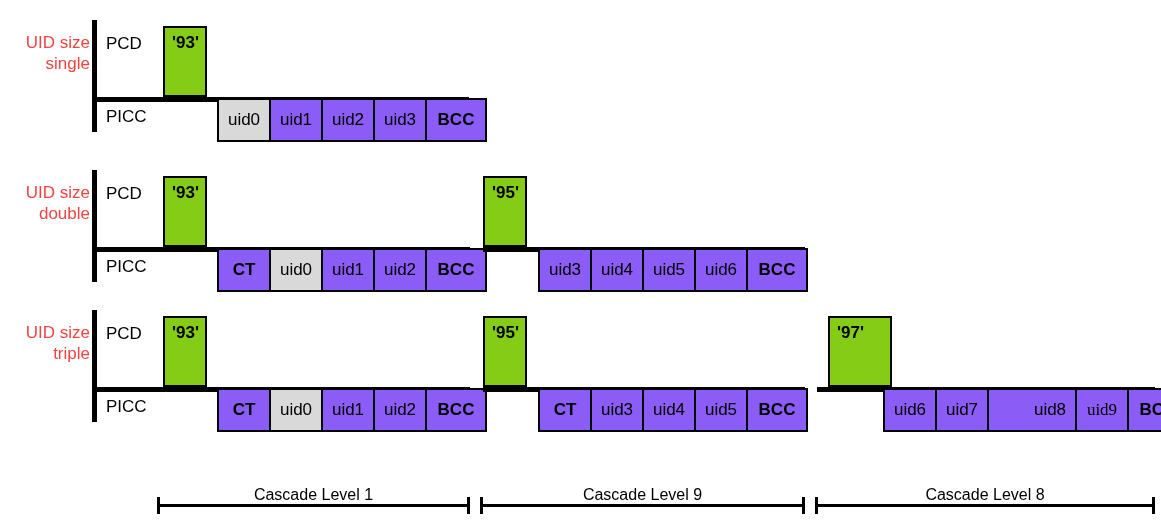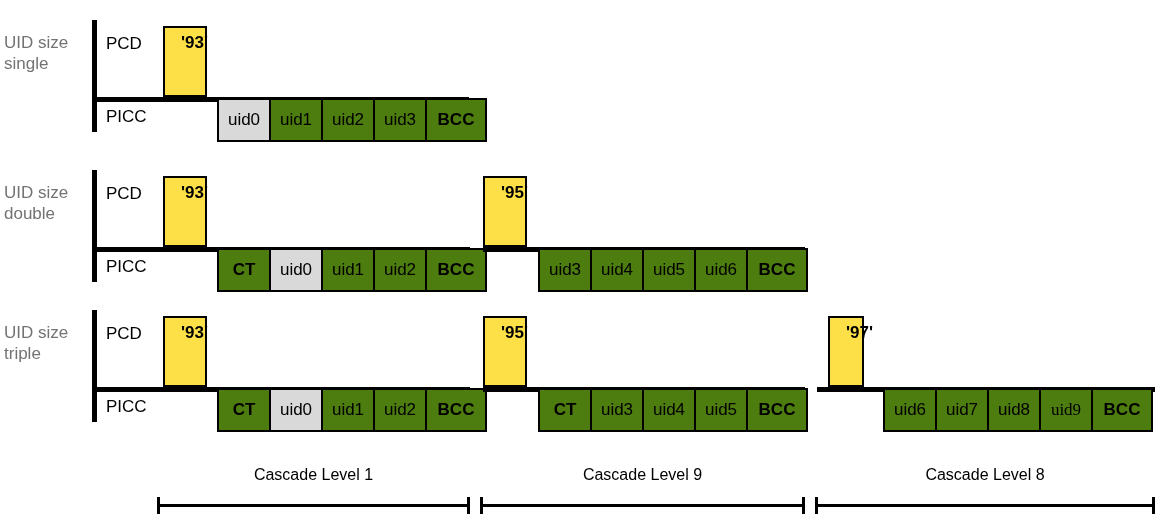--- a/index.html
+++ b/index.html
@@ -17,24 +17,24 @@
     height: 523px;
     background: #ffffff;
     overflow: hidden;
   }
 
   
   .abs { position: absolute; box-sizing: border-box; }
 
   
   .row-label {
-    text-align: left;
+    text-align: right;
     font-size: 17px;
     line-height: 21px;
-    color: #737373;
+    color: #ef4444;
     white-space: pre-line;
   }
 
   
   .spine {
     background: #000000;
     width: 5px;
   }
 
   
@@ -43,48 +43,49 @@
   
   .role-text {
     font-size: 17px;
     line-height: 20px;
     color: #000;
   }
 
   
   .cell {
     border: 2px solid #000000;
-    background: #4d7c0f;
+    background: #8b5cf6;
     display: flex;
     align-items: center;
     justify-content: center;
     font-size: 17px;
     line-height: 18px;
     color: #000;
   }
   .cell.shaded { background: #d9d9d9; }
   .cell.bold   { font-weight: bold; }
 
   
   .sel-box {
     border: 2px solid #000000;
-    background: #fde047;
+    background: #84cc16;
     font-size: 17px;
     font-weight: bold;
     color: #000;
-    padding: 5px 0 0 16px;
+    padding: 5px 0 0 7px;
     box-sizing: border-box;
   }
 
   
   .cascade-caption {
     font-size: 16px;
     line-height: 19px;
     text-align: center;
     color: #000;
+    margin-top: 20px;
   }
 
   
   .bracket { height: 17px; }
   .bracket .bar {
     position: absolute;
     left: 0; right: 0;
     top: 7px;
     height: 3px;
     background: #000;
@@ -202,28 +203,28 @@
     <div class="abs hbar" style="left:483px; top:87px; width:322px; height:5px;"></div>
 
     <div class="abs" style="left:538px; top:88px; display:flex;">
       <div class="cell bold" style="width:50px; height:40px;">CT</div>
       <div class="cell" style="width:50px; height:40px; margin-left:-2px;">uid3</div>
       <div class="cell" style="width:50px; height:40px; margin-left:-2px;">uid4</div>
       <div class="cell" style="width:50px; height:40px; margin-left:-2px;">uid5</div>
       <div class="cell bold" style="width:58px; height:40px; margin-left:-2px;">BCC</div>
     </div>
 
-    <div class="abs sel-box" style="left:828px; top:16px; width:36px; height:71px;">'97'</div>
+    <div class="abs sel-box" style="left:828px; top:16px; width:64px; height:71px;">'97'</div>
 
     <div class="abs hbar" style="left:817px; top:87px; width:338px; height:5px;"></div>
 
     <div class="abs" style="left:883px; top:88px; display:flex;">
       <div class="cell" style="width:50px; height:40px;">uid6</div>
       <div class="cell" style="width:50px; height:40px; margin-left:-2px;">uid7</div>
-      <div class="cell" style="width:50px; height:40px; margin-left:-2px;">uid8</div>
+      <div class="cell" style="width:50px; height:40px; margin-left:-2px;padding-left:36px;">uid8</div>
       <div class="cell" style="width:50px; height:40px; margin-left:-2px;font-family:Liberation Serif, serif;">uid9</div>
       <div class="cell bold" style="width:58px; height:40px; margin-left:-2px;">BCC</div>
     </div>
   </div>
 
   <div class="abs cascade-caption" style="left:157px; top:465px; width:313px;">Cascade Level 1</div>
 
   <div class="abs cascade-caption" style="left:480px; top:465px; width:325px;">Cascade Level 9</div>
 
   <div class="abs cascade-caption" style="left:815px; top:465px; width:340px;">Cascade Level 8</div>

